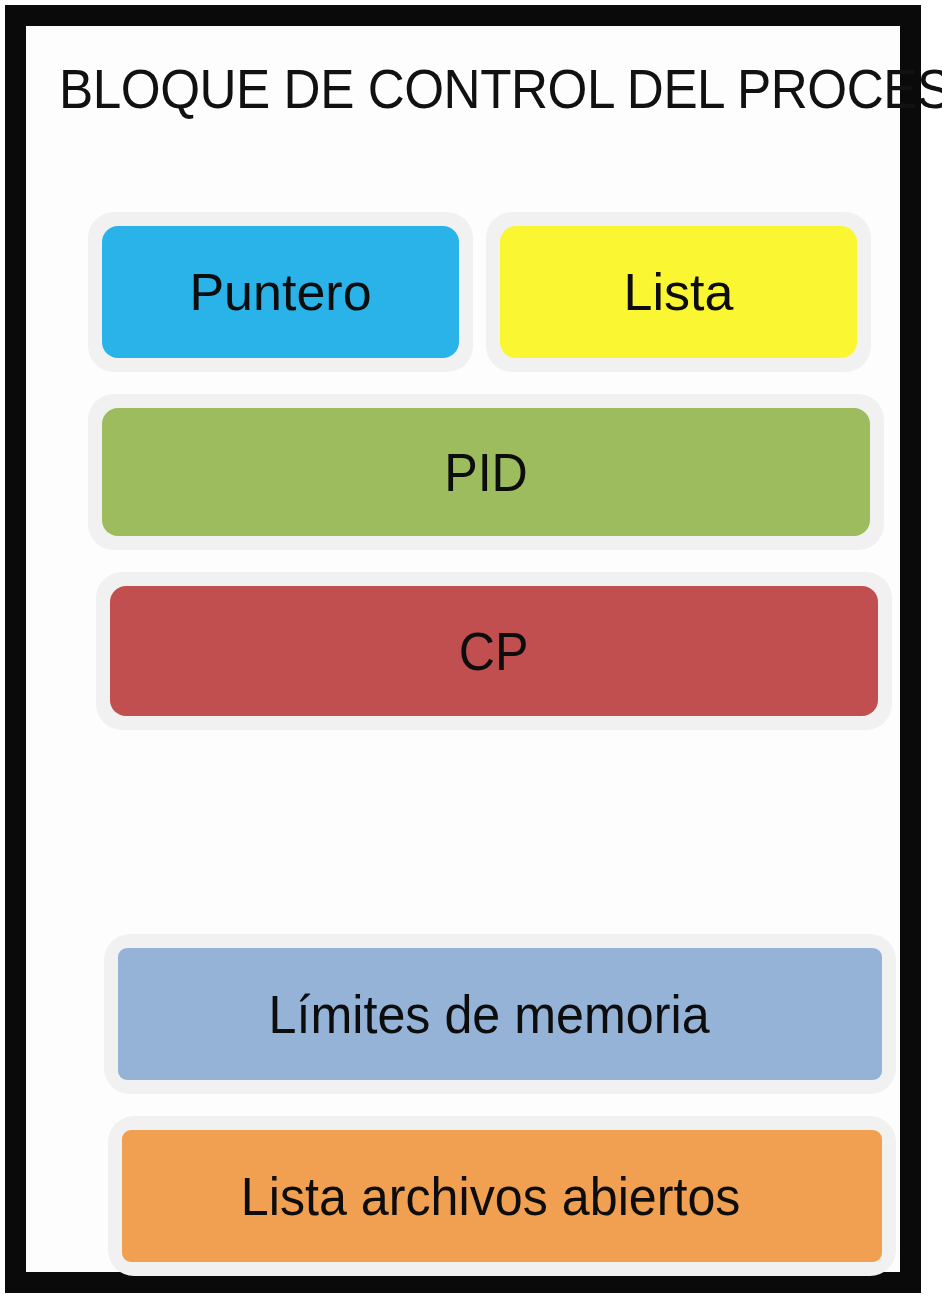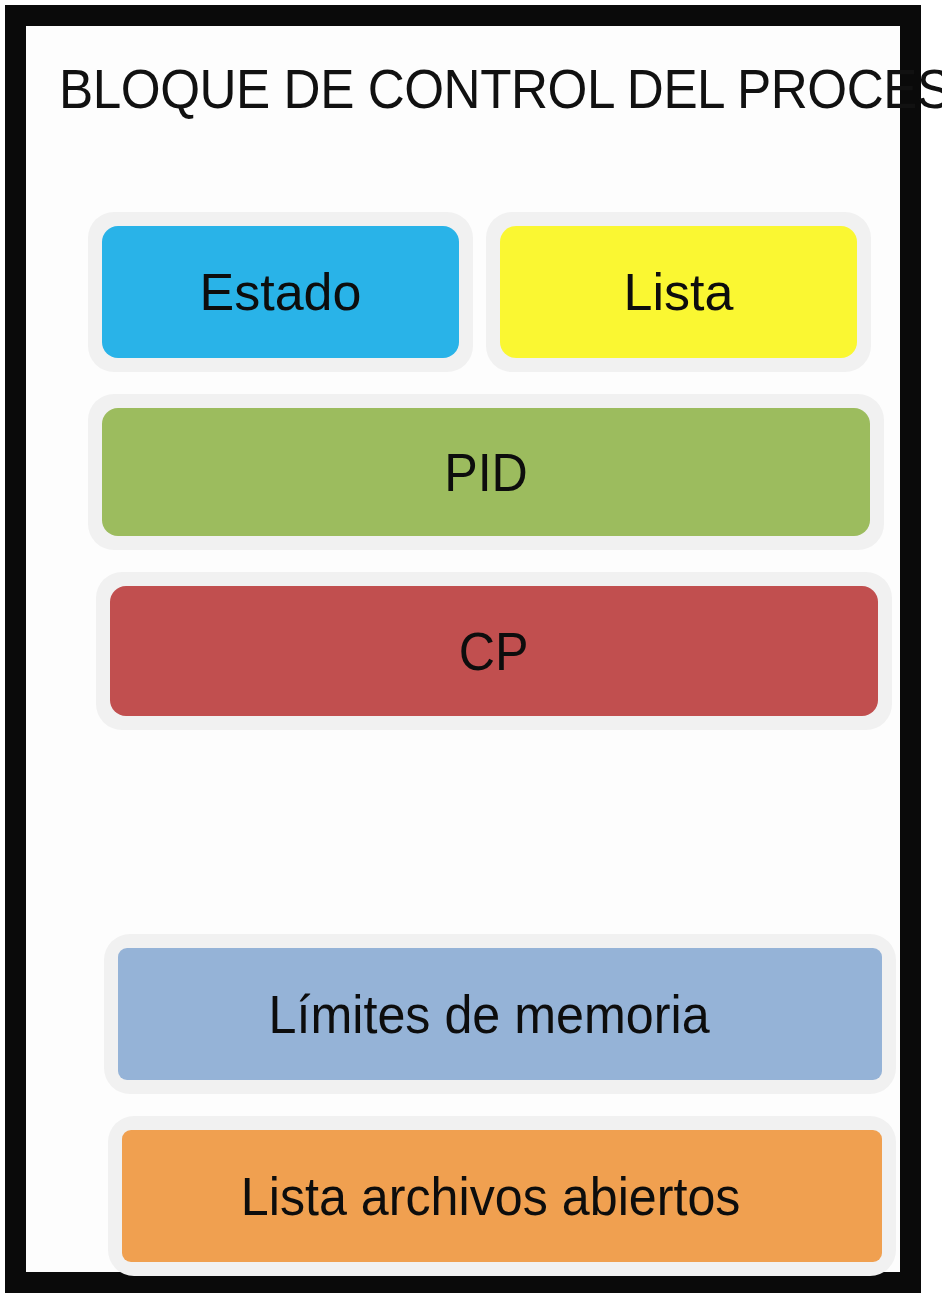--- a/index.html
+++ b/index.html
@@ -124,21 +124,21 @@
 <div id="pcb-card" style="border-color: rgb(10, 10, 10); background: rgb(253, 253, 253);">
 
   <div id="pcb-title">BLOQUE DE CONTROL DEL PROCESO</div>
 
   <div id="rows">
 
     <div class="field wide-face" id="f-puntero">
       <div class="shade" style="background: rgb(213, 173, 135);"></div>
       <div class="frame" style="background: rgb(241, 241, 241);"></div>
       <div class="chip" style="background: rgb(41, 179, 232);">
-        <span class="label">Estado</span>
+        <span class="label">Puntero</span>
       </div>
     </div>
 
     <div class="field wide-face" id="f-estado">
       <div class="shade" style="background: rgb(213, 173, 135);"></div>
       <div class="frame" style="background: rgb(241, 241, 241);"></div>
       <div class="chip" style="background: rgb(250, 247, 50);">
         <span class="label">Lista</span>
       </div>
     </div>

